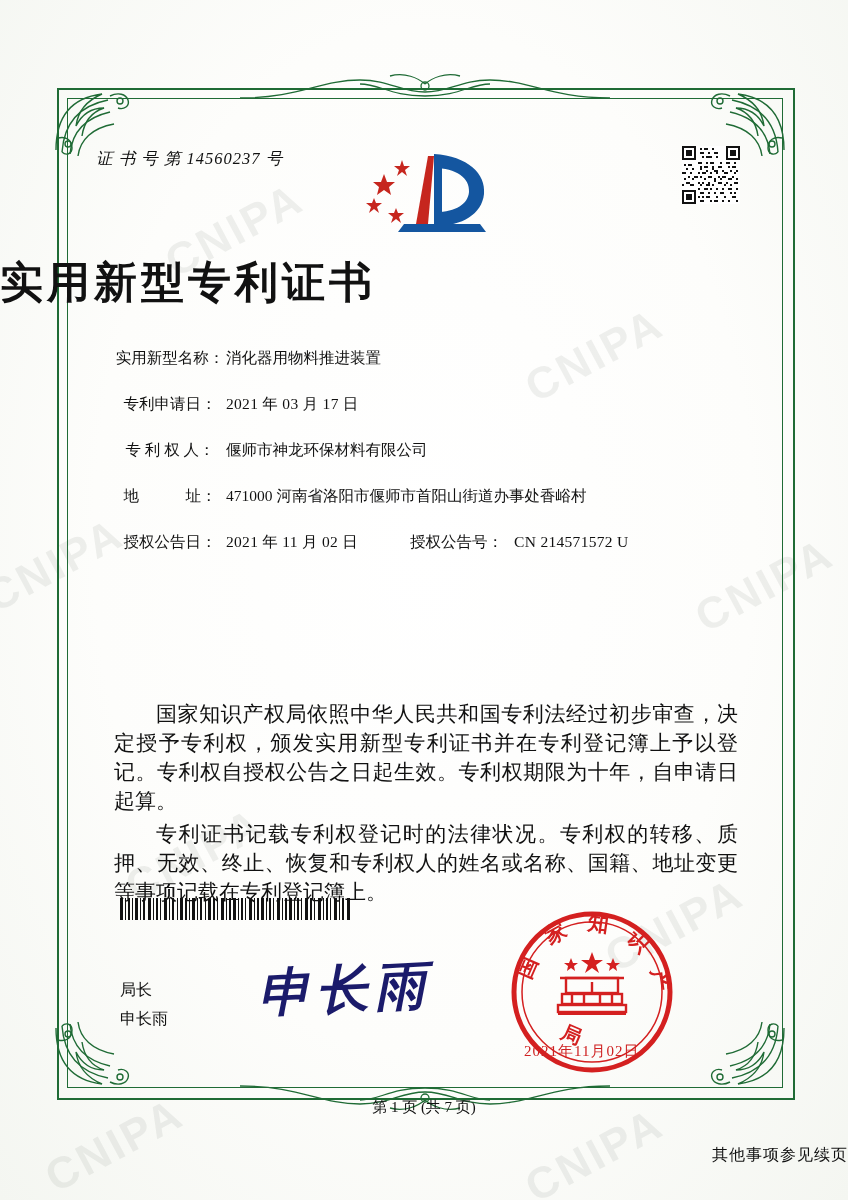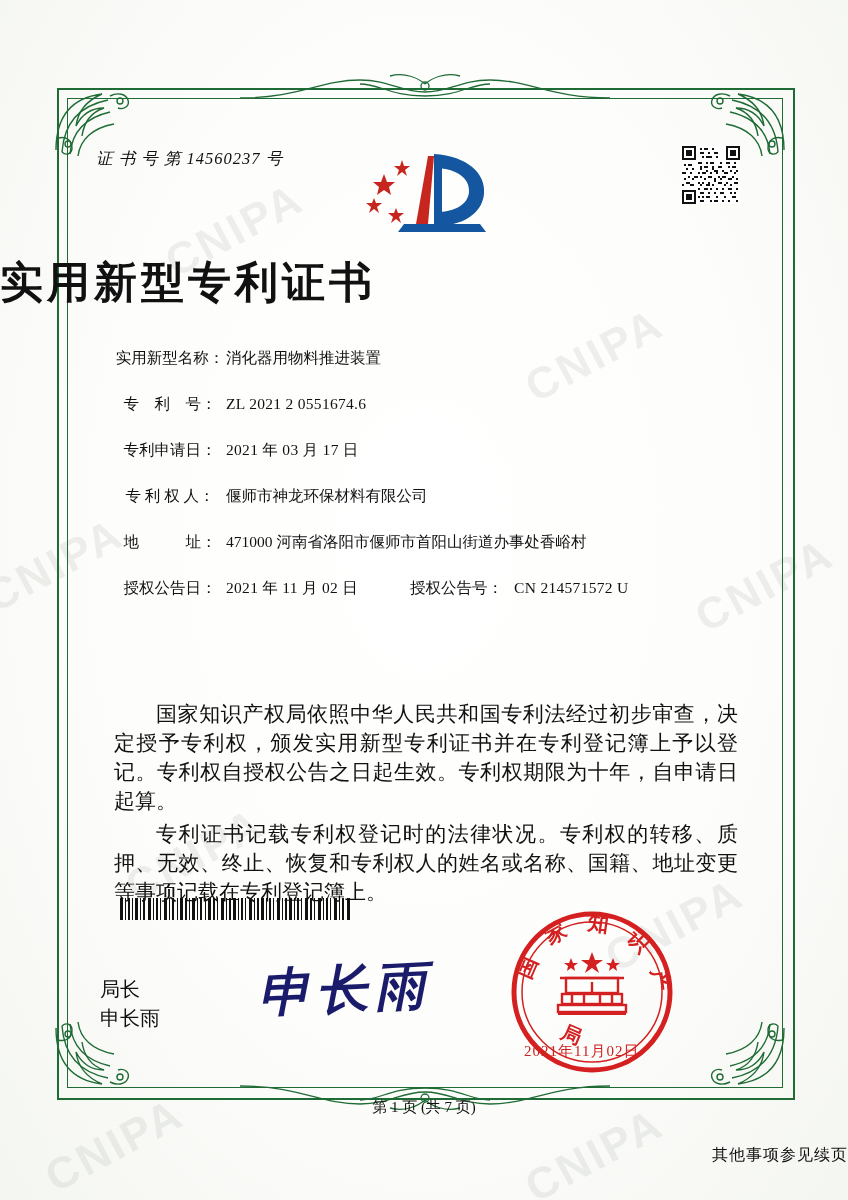--- a/index.html
+++ b/index.html
@@ -104,22 +104,22 @@
   }
   .paras p{margin:0 0 4px 0;text-indent:2em;}
 
   
   .barcode{
     position:absolute;left:120px;top:898px;height:22px;width:232px;
   }
 
   
   .sig-label{
-    position:absolute;left:100px;top:975px;
-    font-size:20px;color:#111;line-height:29px;
+    position:absolute;left:120px;top:975px;
+    font-size:16px;color:#111;line-height:29px;
   }
   .sig-script{
     position:absolute;left:258px;top:955px;
     font-size:52px;color:#1b1b6b;
     font-family:"Liberation Serif","DejaVu Serif",serif;
     font-style:italic;font-weight:bold;
     letter-spacing:6px;
     transform:rotate(-3deg);
   }
 
@@ -360,24 +360,20 @@
   </svg>
 
   <div class="title">实用新型专利证书</div>
 
   <div class="fields">
     <div class="frow">
       <div class="flabel">实用新型名称：</div>
       <div class="fvalue">消化器用物料推进装置</div>
     </div>
     <div class="frow">
-      <div class="flabel">专　利　号：</div>
-      <div class="fvalue mono">ZL 2021 2 0551674.6</div>
-    </div>
-    <div class="frow">
       <div class="flabel">专利申请日：</div>
       <div class="fvalue mono">2021 年 03 月 17 日</div>
     </div>
     <div class="frow">
       <div class="flabel">专 利 权 人：</div>
       <div class="fvalue">偃师市神龙环保材料有限公司</div>
     </div>
     <div class="frow">
       <div class="flabel">地　　　址：</div>
       <div class="fvalue">471000 河南省洛阳市偃师市首阳山街道办事处香峪村</div>

